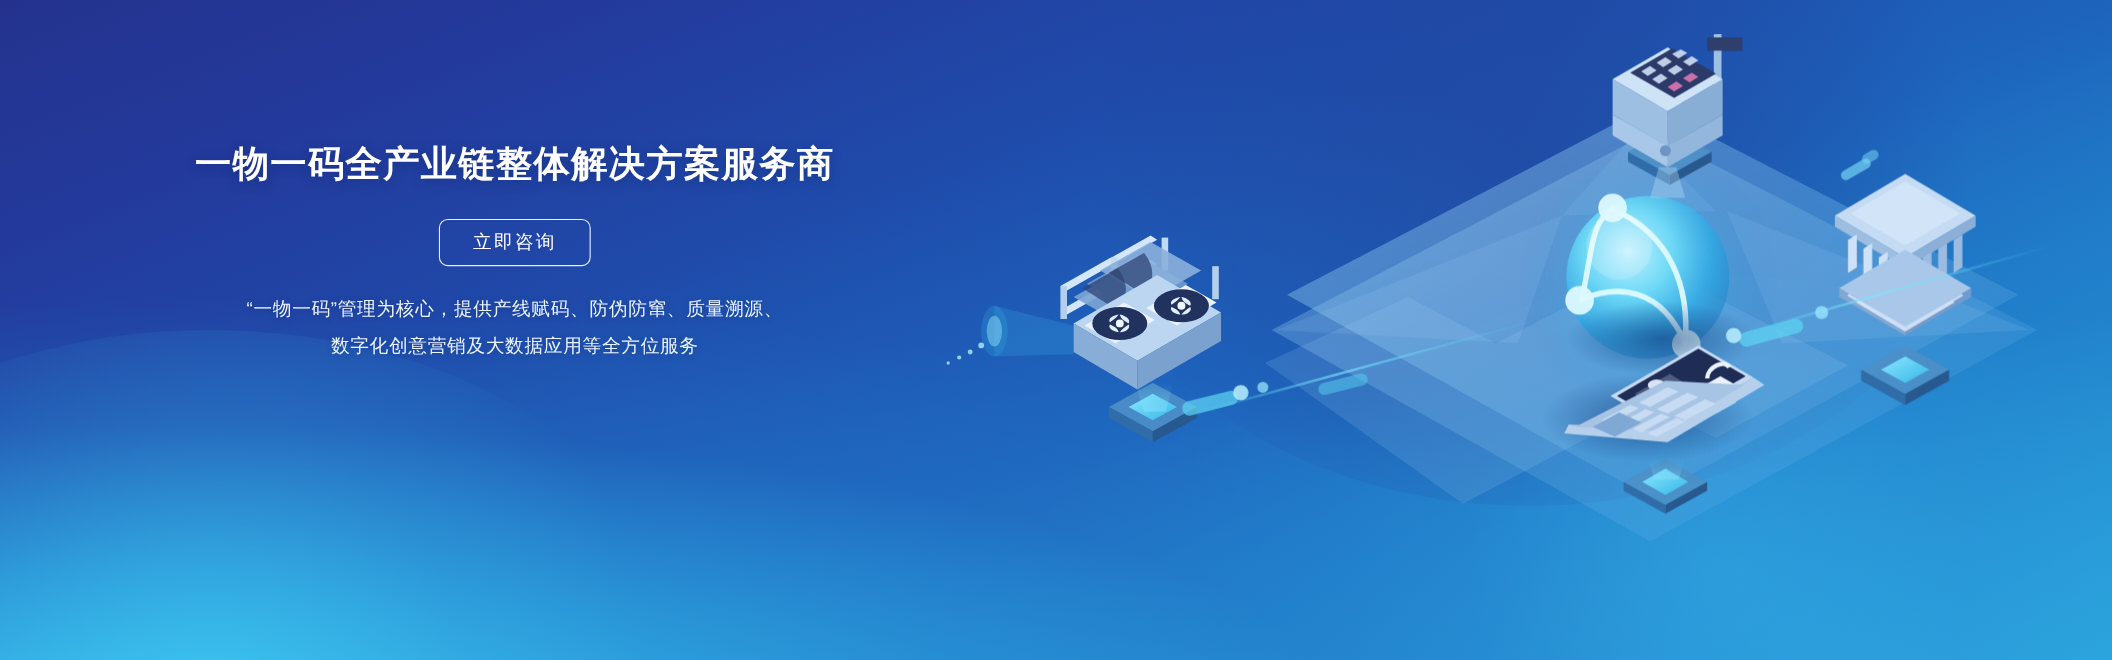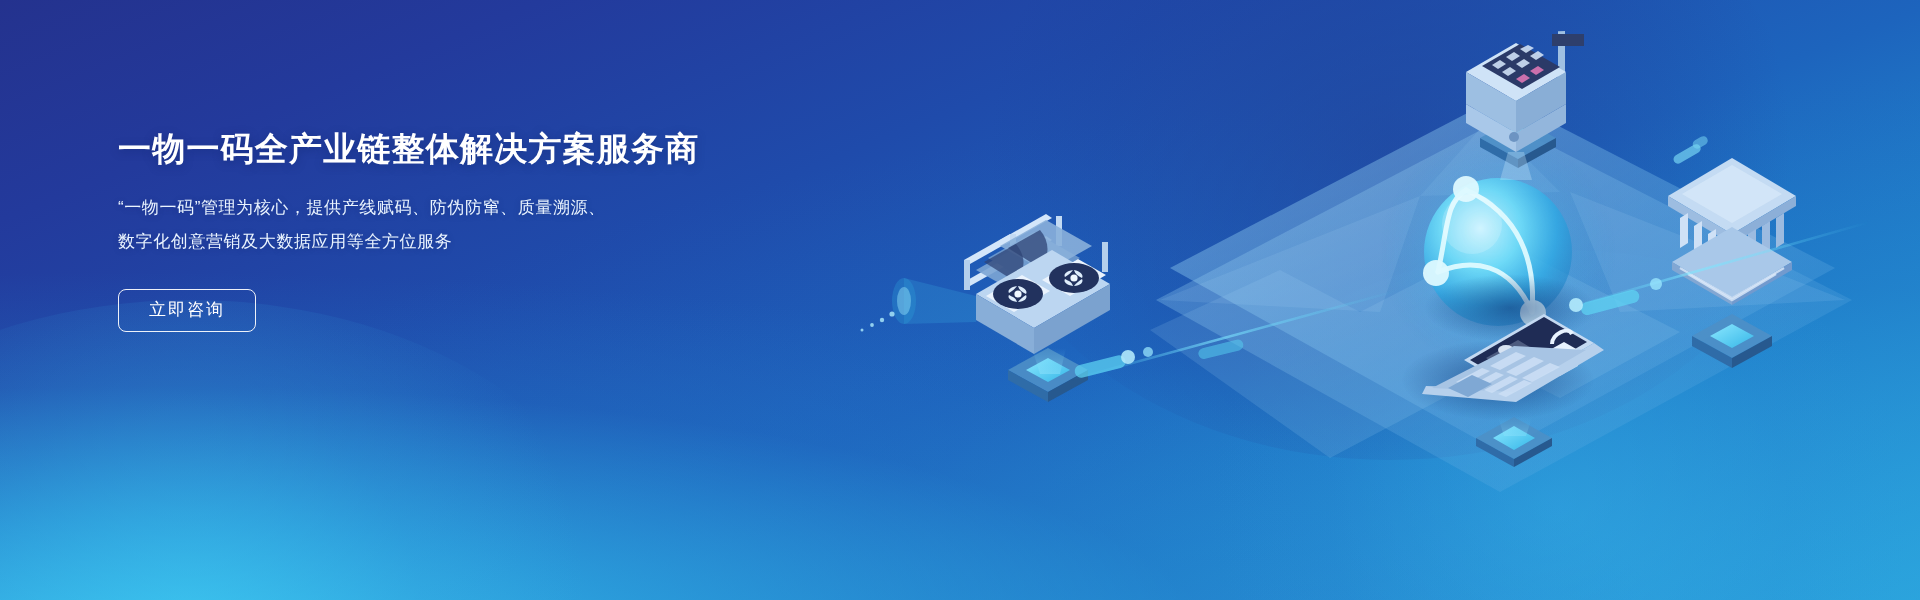--- a/index.html
+++ b/index.html
@@ -7,20 +7,21 @@
     width:1920px;height:600px;overflow:hidden;
     font-family:"Liberation Sans","DejaVu Sans",sans-serif;
     background:#1b3a96;
   }
   #stage{
     position:relative;width:1920px;height:600px;overflow:hidden;
     background:
       radial-gradient(120% 95% at 8% 108%, rgba(60,200,240,.95) 0%, rgba(46,170,226,.75) 22%, rgba(35,120,200,.28) 46%, rgba(30,70,170,0) 66%),
       radial-gradient(130% 120% at 96% 96%, rgba(40,150,215,.55) 0%, rgba(33,100,190,.22) 40%, rgba(28,60,160,0) 70%),
       linear-gradient(158deg, #24328e 0%, #233a9c 16%, #1f4bab 36%, #1d64bd 57%, #2189cf 76%, #2aa6de 92%, #2fb4e4 100%);
+    text-align: center;
   }
   
   .glowblob{position:absolute;border-radius:50%;pointer-events:none;}
   .gb1{left:-260px;top:300px;width:900px;height:640px;
     background:radial-gradient(circle,rgba(64,205,244,.50) 0%,rgba(54,175,230,.24) 42%,rgba(40,130,200,0) 72%);}
   .gb2{left:980px;top:-160px;width:820px;height:620px;
     background:radial-gradient(circle,rgba(34,62,150,.55) 0%,rgba(32,60,150,.18) 55%,rgba(30,58,150,0) 78%);}
   .gb3{left:1180px;top:250px;width:760px;height:520px;
     background:radial-gradient(circle,rgba(60,180,235,.30) 0%,rgba(45,140,215,.12) 50%,rgba(40,120,200,0) 76%);}
 
@@ -52,25 +53,25 @@
 <body>
 
 <div id="stage">
 
   <div class="glowblob gb1"></div>
   <div class="glowblob gb2"></div>
   <div class="glowblob gb3"></div>
 
   <div id="copy">
     <div id="headline">一物一码全产业链整体解决方案服务商</div>
+    <div id="cta">立即咨询</div>
     <div id="sub-wrap">
       <div class="sub">“一物一码”管理为核心，提供产线赋码、防伪防窜、质量溯源、</div>
       <div class="sub">数字化创意营销及大数据应用等全方位服务</div>
     </div>
-    <div id="cta">立即咨询</div>
   </div>
 
   <div id="art">
     <svg width="1060" height="600" viewBox="0 0 1060 600" xmlns="http://www.w3.org/2000/svg">
       <defs>
         <linearGradient id="plat" x1="0" y1="0" x2="1" y2="1">
           <stop offset="0%" stop-color="#9ed2f2" stop-opacity=".50"></stop>
           <stop offset="55%" stop-color="#72b8e8" stop-opacity=".34"></stop>
           <stop offset="100%" stop-color="#4d9ada" stop-opacity=".20"></stop>
         </linearGradient>

